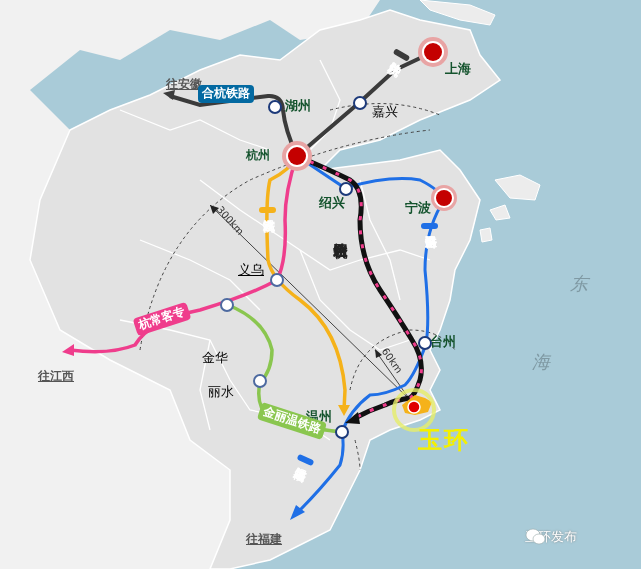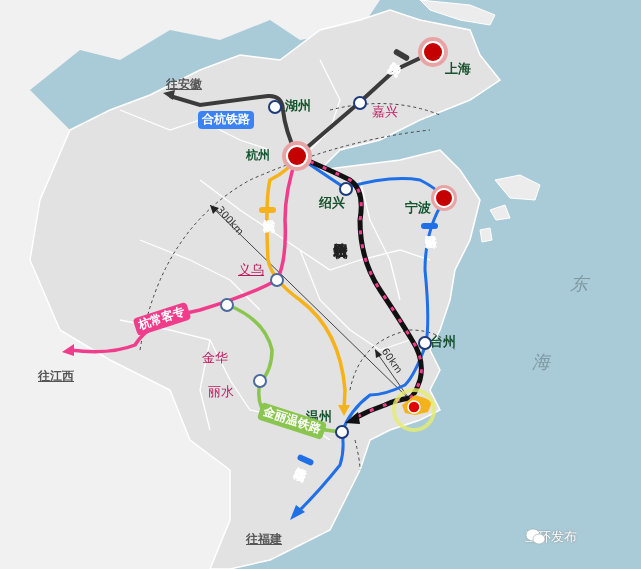--- a/index.html
+++ b/index.html
@@ -1,21 +1,21 @@
 <!DOCTYPE html>
 <html><head>
 <meta charset="utf-8">
 <style>
   html,body{margin:0;padding:0;}
   body{width:641px;height:569px;overflow:hidden;background:#a9cbd8;font-family:"DejaVu Sans","Liberation Sans",sans-serif;}
   #map{position:relative;width:641px;height:569px;}
   svg{position:absolute;left:0;top:0;}
   .lbl{position:absolute;font-size:13px;color:#222;white-space:nowrap;line-height:1;}
   .lbl.bold{font-weight:bold;color:#14532d;}
-  .lbl.grey{color:#be185d;}
+  .lbl.grey{color:#000000;}
   .lbl.dir{color:#555;font-weight:bold;font-size:12px;text-decoration:underline;}
   .sea{position:absolute;font-size:18px;color:#7f99a3;font-style:italic;}
   .tag{position:absolute;color:#fff;font-size:12px;font-weight:bold;border-radius:4px;padding:2px 4px;line-height:1.15;white-space:nowrap;}
   .vtag{position:absolute;color:#fff;font-size:12px;font-weight:bold;border-radius:4px;width:15px;text-align:center;line-height:1.1;padding:3px 1px;writing-mode:vertical-rl;text-orientation:upright;}
   .vtext{position:absolute;font-size:14px;font-weight:bold;color:#222;writing-mode:vertical-rl;text-orientation:upright;line-height:1;}
   .yuhuan{position:absolute;font-size:24px;color:#f4f000;font-weight:bold;letter-spacing:2px;}
   .km{position:absolute;font-size:10px;color:#333;}
   .wm{position:absolute;left:525px;top:528px;display:flex;align-items:center;gap:6px;color:#fff;font-size:13px;text-shadow:0 0 2px #777;}
 </style>
 </head>
@@ -108,26 +108,27 @@
   <span class="lbl bold" style="left:246px;top:149px;font-size:12px;">杭州</span>
   <span class="lbl bold" style="left:285px;top:99px;">湖州</span>
   <span class="lbl grey" style="left:372px;top:105px;">嘉兴</span>
   <span class="lbl bold" style="left:319px;top:196px;">绍兴</span>
   <span class="lbl bold" style="left:405px;top:201px;">宁波</span>
   <span class="lbl grey" style="left:238px;top:263px;text-decoration:underline;">义乌</span>
   <span class="lbl grey" style="left:202px;top:319px;margin-top:32px;">金华</span>
   <span class="lbl grey" style="left:208px;top:385px;">丽水</span>
   <span class="lbl bold" style="left:383px;top:335px;margin-left:47px;">台州</span>
   <span class="lbl bold" style="left:306px;top:410px;text-align:right;">温州</span>
+  <span class="yuhuan" style="left:418px;top:424px;">玉环</span>
 
   <span class="lbl dir" style="left:166px;top:78px;">往安徽</span>
   <span class="lbl dir" style="left:38px;top:370px;">往江西</span>
   <span class="lbl dir" style="left:246px;top:533px;">往福建</span>
 
-  <span class="tag" style="left:198px;top:111px;background:#3b82f6;">合杭铁路</span>
+  <span class="tag" style="left:198px;top:85px;background:#0369a1;">合杭铁路</span>
   <span class="vtag" style="left:393px;top:52px;background:#3b3b3b;transform:rotate(30deg);">沪杭铁路</span>
   <span class="vtag" style="left:259px;top:207px;background:#f5b21a;">杭温高铁</span>
   <span class="vtext" style="left:334px;top:232px;">杭绍台铁路</span>
   <span class="vtag" style="left:421px;top:223px;background:#1f6fe6;">甬台温铁路</span>
   <span class="tag" style="left:134px;top:310px;background:#ef3d8c;transform:rotate(-18deg);">杭常客专</span>
   <span class="tag" style="left:258px;top:412px;background:#8ac64f;transform:rotate(18deg);">金丽温铁路</span>
   <span class="vtag" style="left:297px;top:457px;background:#1f6fe6;transform:rotate(25deg);">温福铁路</span>
 
   <span class="km" style="left:213px;top:215px;transform:rotate(48deg);">300km</span>
   <span class="km" style="left:378px;top:355px;transform:rotate(55deg);">60km</span>

